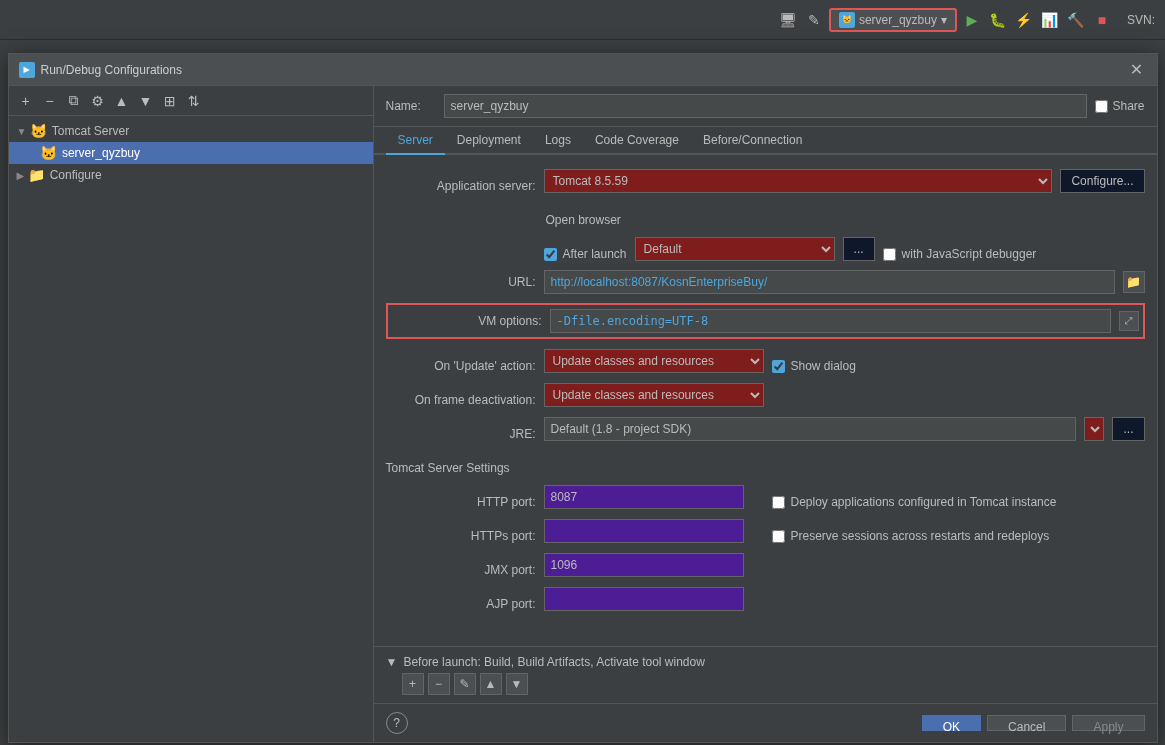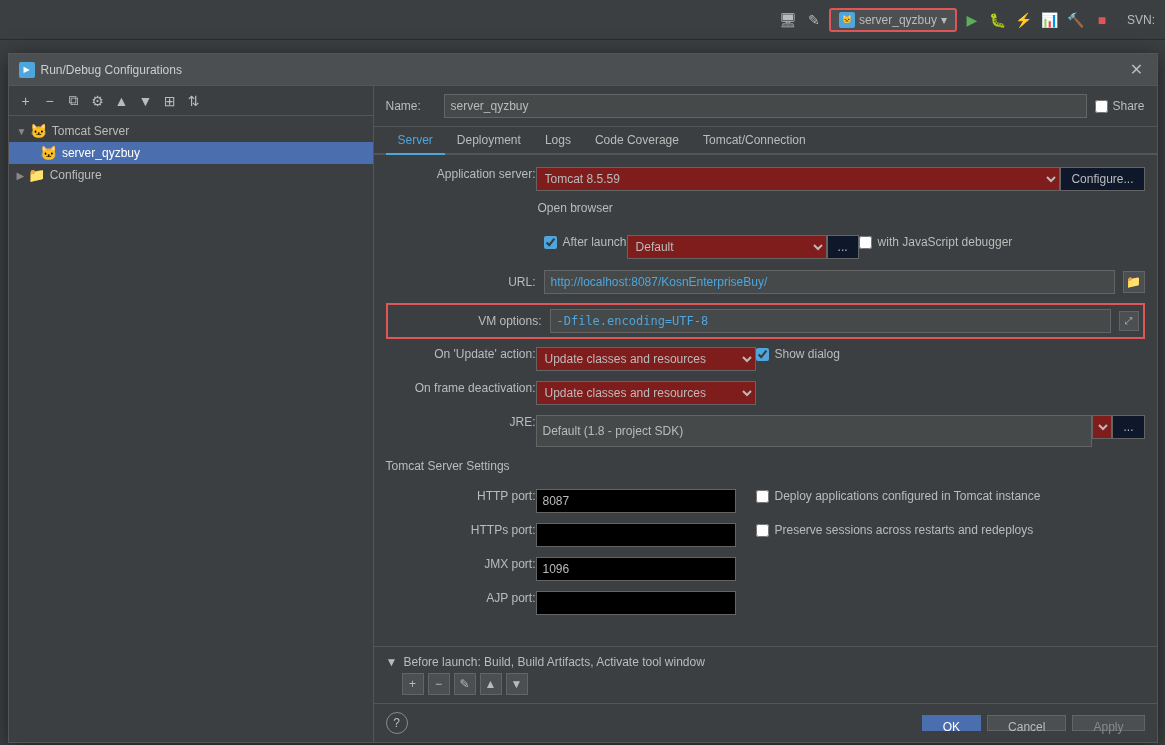--- a/index.html
+++ b/index.html
@@ -229,21 +229,22 @@
       padding: 12px;
       overflow-y: auto;
       display: flex;
       flex-direction: column;
       gap: 8px;
     }
 
     
     .form-row {
       display: flex;
-      align-items: flex-start;
+      align-items: flex-end;
+      gap: 8px;
       min-height: 26px;
     }
     .form-label {
       min-width: 150px;
       color: #bbbbbb;
       font-size: 12px;
       text-align: right;
     }
     .form-select {
       background: #7f1d1d;
@@ -305,21 +306,21 @@
       border: 1px solid #646464;
       color: #bbbbbb;
       display: flex; align-items: center; justify-content: center;
       cursor: pointer;
       font-size: 10px;
     }
 
     
     .port-input {
       width: 200px;
-      background: #000000;
+      background: #4c1d95;
       border: 1px solid #646464;
       color: #bbbbbb;
       padding: 3px 6px;
       font-size: 12px;
       height: 24px;
     }
 
     
     .section-title {
       color: #bbbbbb;
@@ -328,21 +329,21 @@
     }
 
     
     .jre-input {
       flex: 1;
       background: #45494a;
       border: 1px solid #646464;
       color: #bbbbbb;
       padding: 3px 6px;
       font-size: 12px;
-      height: 32px;
+      height: 24px;
     }
 
     
     .launch-section {
       border-top: 1px solid #555;
       padding: 8px 12px;
     }
     .launch-header {
       display: flex;
       align-items: center;
@@ -506,21 +507,21 @@
             <input type="checkbox" style="">
             <span>Share</span>
           </div>
         </div>
 
         <div class="tabs-row">
           <div class="tab active">Server</div>
           <div class="tab">Deployment</div>
           <div class="tab">Logs</div>
           <div class="tab">Code Coverage</div>
-          <div class="tab">Tomcat/Connection</div>
+          <div class="tab">Before/Connection</div>
         </div>
 
         <div class="content-area">
 
           <div class="form-row">
             <span class="form-label">Application server:</span>
             <select class="form-select" style="flex:1">
               <option>Tomcat 8.5.59</option>
             </select>
             <button class="configure-btn">Configure...</button>

